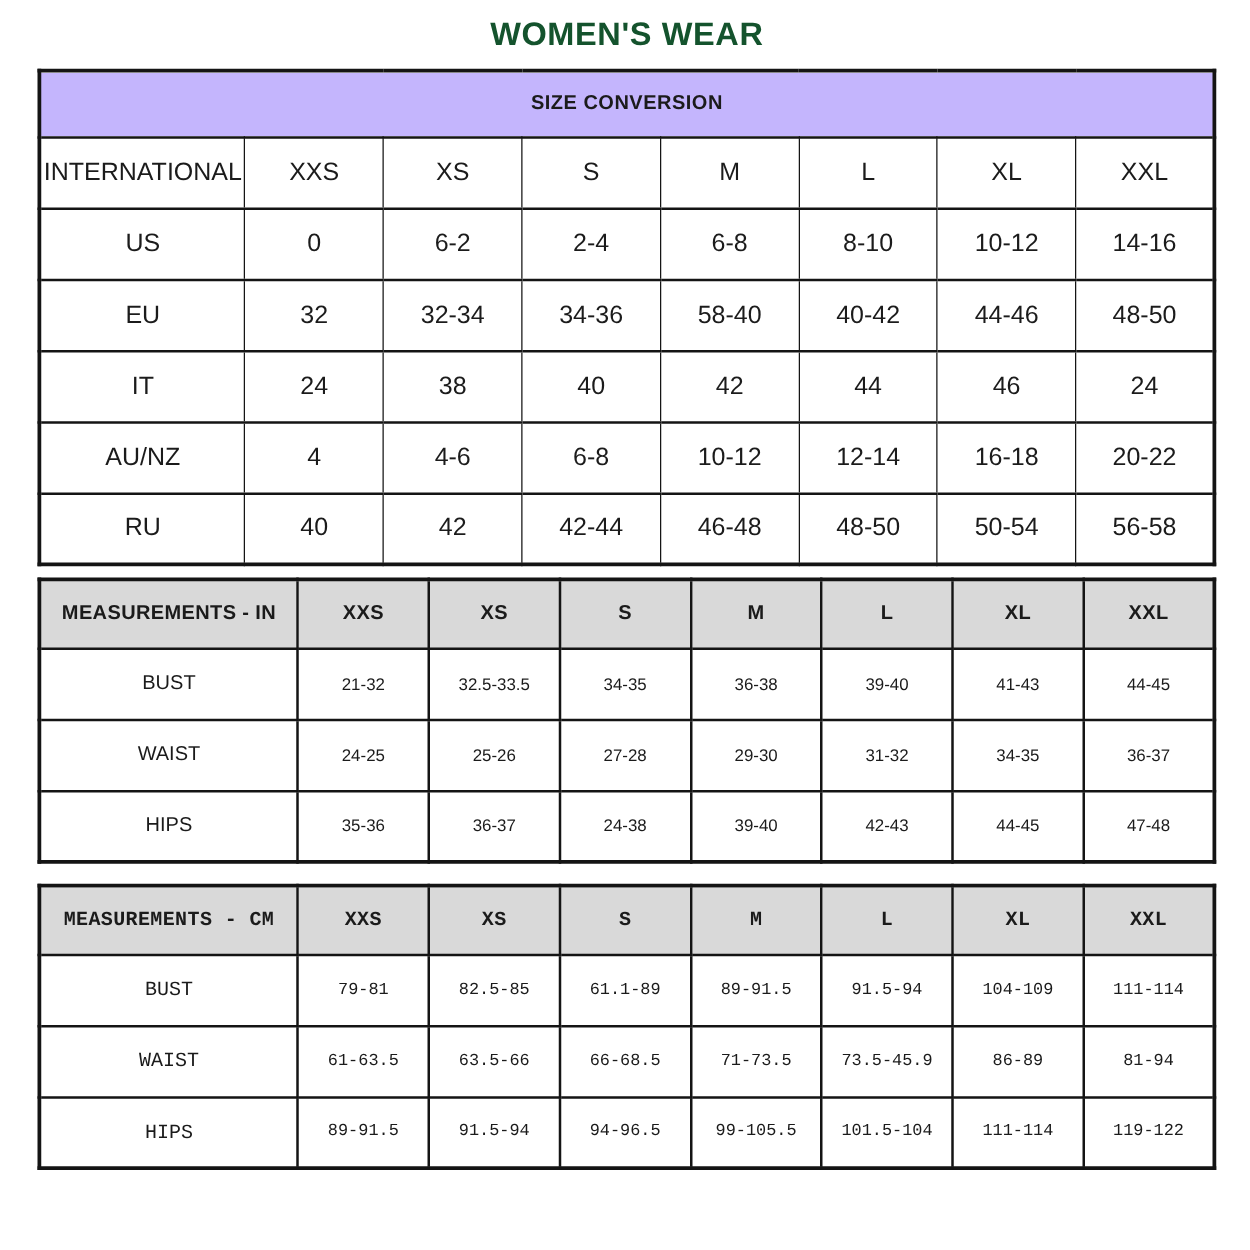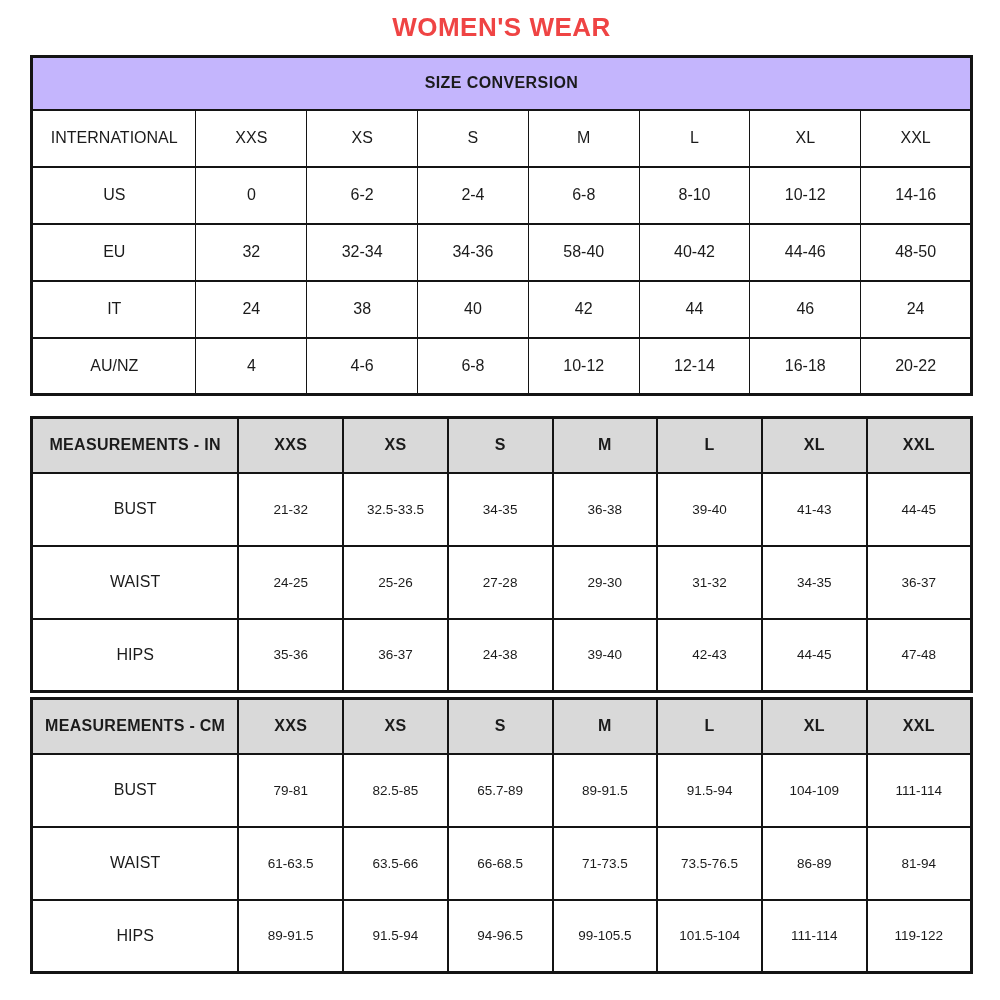--- a/index.html
+++ b/index.html
@@ -10,41 +10,41 @@
     color: #1b1b1b;
     overflow: hidden;
   }
   .page { padding: 8px 27px 0 30px; }
   .title {
     text-align: center;
     font-size: 26px;
     font-weight: 700;
     letter-spacing: 0.5px;
     margin: 4px 0 12px 0;
-    color: #ef4444;
+    color: #14532d;
   }
   table {
     width: 100%;
     border-collapse: collapse;
     table-layout: fixed;
     border: 3px solid #141414;
   }
   td, th {
     text-align: center;
     vertical-align: middle;
     padding: 0 2px;
     overflow: hidden;
   }
   
   .t1 td {
     border: 2px solid #141414;
     border-left-width: 1px;
     border-right-width: 1px;
     height: 57px;
-    font-size: 16px;
+    font-size: 20px;
   }
   .t1 td.band {
     background: #c4b5fd;
     font-weight: 700;
     font-size: 16px;
     letter-spacing: 0.4px;
     height: 53px;
     border-left-width: 0;
     border-right-width: 0;
   }
@@ -52,26 +52,26 @@
   .mtable th {
     background: #d9d9d9;
     border: 2px solid #141414;
     height: 55px;
     font-size: 16px;
     font-weight: 700;
     letter-spacing: 0.3px;
   }
   .mtable td {
     border: 2px solid #141414;
-    height: 73px;
+    height: 57px;
     font-size: 13.5px;
   }
   .mtable td.label-cell { font-size: 16px; }
-  .gap-sm { margin-top: 20px; padding-left: 36px; }
-  .gap-md { margin-top: 4px; }
+  .gap-sm { margin-top: 9px; padding-left: 36px; }
+  .gap-md { margin-top: 16px; font-family: Liberation Mono, monospace; }
 </style>
 </head>
 <body>
 
 <div class="page">
   <h1 class="title">WOMEN'S WEAR</h1>
 
   <table class="t1">
     <colgroup>
       <col style="width:17.5%">
@@ -130,20 +130,30 @@
         <tr>
           <td class="label-cell">AU/NZ</td>
           <td>4</td>
           <td>4-6</td>
           <td>6-8</td>
           <td>10-12</td>
           <td>12-14</td>
           <td>16-18</td>
           <td>20-22</td>
         </tr>
+        <tr>
+          <td class="label-cell">RU</td>
+          <td>40</td>
+          <td>42</td>
+          <td>42-44</td>
+          <td>46-48</td>
+          <td>48-50</td>
+          <td>50-54</td>
+          <td>56-58</td>
+        </tr>
       </tbody>
   </table>
 
   <table class="mtable gap-sm">
     <colgroup>
       <col style="width:22%">
       <col style="width:11.143%">
         <col style="width:11.143%">
         <col style="width:11.143%">
       <col style="width:11.143%">
@@ -214,33 +224,33 @@
           <th>S</th>
           <th>M</th>
           <th>L</th>
           <th>XL</th>
           <th>XXL</th>
         </tr>
         <tr>
           <td class="label-cell">BUST</td>
           <td>79-81</td>
           <td>82.5-85</td>
-          <td>65.7-89</td>
+          <td>61.1-89</td>
           <td>89-91.5</td>
           <td>91.5-94</td>
           <td>104-109</td>
           <td>111-114</td>
         </tr>
         <tr>
           <td class="label-cell">WAIST</td>
           <td>61-63.5</td>
           <td>63.5-66</td>
           <td>66-68.5</td>
           <td>71-73.5</td>
-          <td>73.5-76.5</td>
+          <td>73.5-45.9</td>
           <td>86-89</td>
           <td>81-94</td>
         </tr>
         <tr>
           <td class="label-cell">HIPS</td>
           <td>89-91.5</td>
           <td>91.5-94</td>
           <td>94-96.5</td>
           <td>99-105.5</td>
           <td>101.5-104</td>

